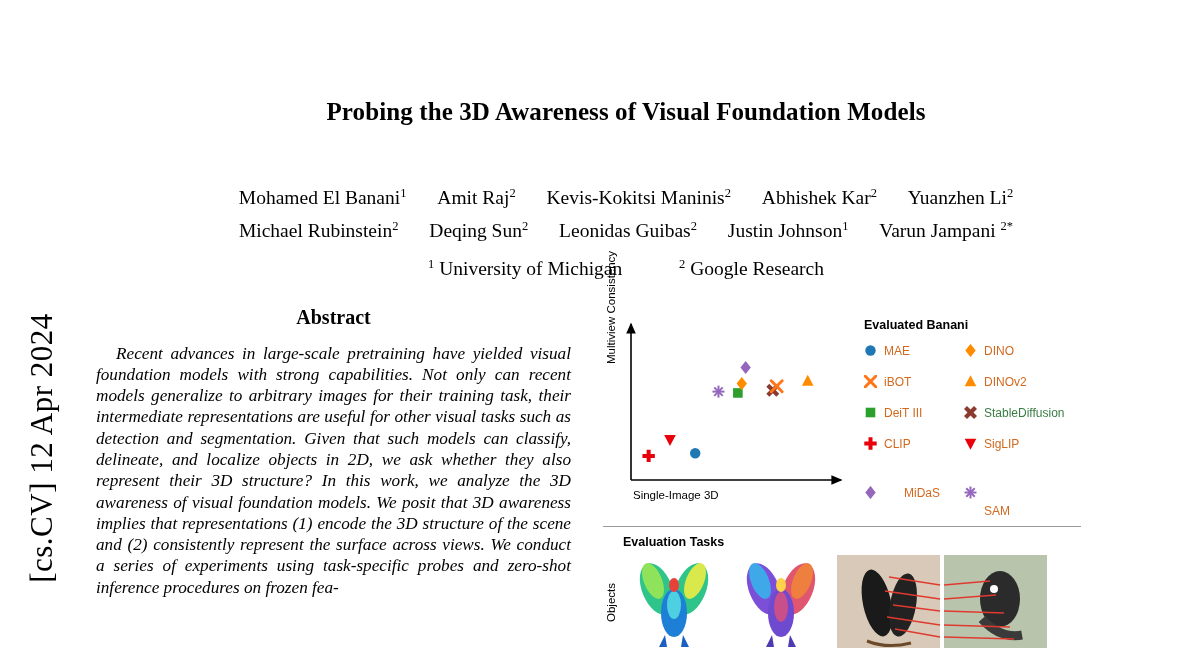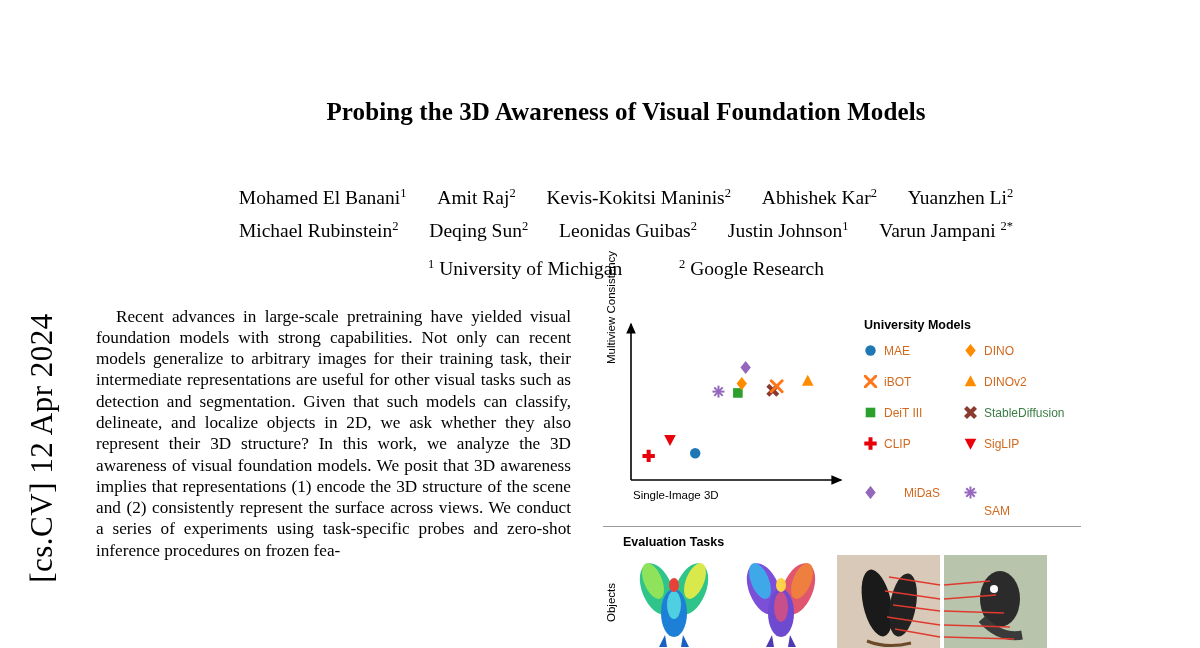--- a/index.html
+++ b/index.html
@@ -69,20 +69,21 @@
   .col-left { width: 475px; }
   .col-right { width: 478px; position: relative; }
 
   .abstract-head {
     text-align: center;
     font-weight: bold;
     font-size: 20px;
     margin-bottom: 14px;
   }
   .abstract-body {
+    font-style: italic;
     font-size: 17.2px;
     line-height: 21.3px;
     text-align: justify;
     text-indent: 20px;
     hyphens: manual;
   }
 
   
   .fig-top {
     display: flex;
@@ -200,20 +201,21 @@
   </div>
 
   <div class="affil">
     <span class="aff"><sup>1</sup> <span>University of Michigan</span></span>
     <span class="aff"><sup>2</sup> <span>Google Research</span></span>
   </div>
 
   <div class="columns">
 
     <div class="col-left">
+      <div class="abstract-head">Abstract</div>
       <div class="abstract-body">Recent advances in large-scale pretraining have yielded visual foundation models with strong capabilities. Not only can recent models generalize to arbitrary images for their training task, their intermediate representations are useful for other visual tasks such as detection and segmentation. Given that such models can classify, delineate, and localize objects in 2D, we ask whether they also represent their 3D structure? In this work, we analyze the 3D awareness of visual foundation models. We posit that 3D awareness implies that representations (1) encode the 3D structure of the scene and (2) consistently represent the surface across views. We conduct a series of experiments using task-specific probes and zero-shot inference procedures on frozen fea-</div>
     </div>
 
     <div class="col-right">
 
       <div class="fig-top">
 
         <div class="plot-wrap">
           <div class="y-axis-label">Multiview Consistency</div>
           <div class="x-axis-label">Single-Image 3D</div>
@@ -246,21 +248,21 @@
                 <g>
                   <line x1="168.18" y1="68.74" x2="179.18" y2="79.74" stroke="#ff7518" stroke-width="3" stroke-linecap="round"></line>
                   <line x1="168.18" y1="79.74" x2="179.18" y2="68.74" stroke="#ff7518" stroke-width="3" stroke-linecap="round"></line>
                 </g>
                 <polygon points="204.72,62.67999999999999 198.92,73.67999999999999 210.52,73.67999999999999" fill="#ff8c00"></polygon>
               </g>
           </svg>
         </div>
 
         <div class="legend">
-          <div class="legend-title">University Models</div>
+          <div class="legend-title">Evaluated Banani</div>
           <div class="legend-grid" id="legend-grid">
               <div class="legend-item">
                 <span class="mk"><svg width="13" height="13">
                     <circle cx="6.5" cy="6.5" r="5.2" fill="#1f77b4"></circle>
                   </svg></span>
                 <span class="lbl" style="color: rgb(210, 105, 30);">MAE</span>
               </div>
               <div class="legend-item">
                 <span class="mk"><svg width="13" height="13">
                     <polygon points="6.5,-0.10000000000000053 11.7,6.5 6.5,13.100000000000001 1.2999999999999998,6.5" fill="#ff8c00"></polygon>

